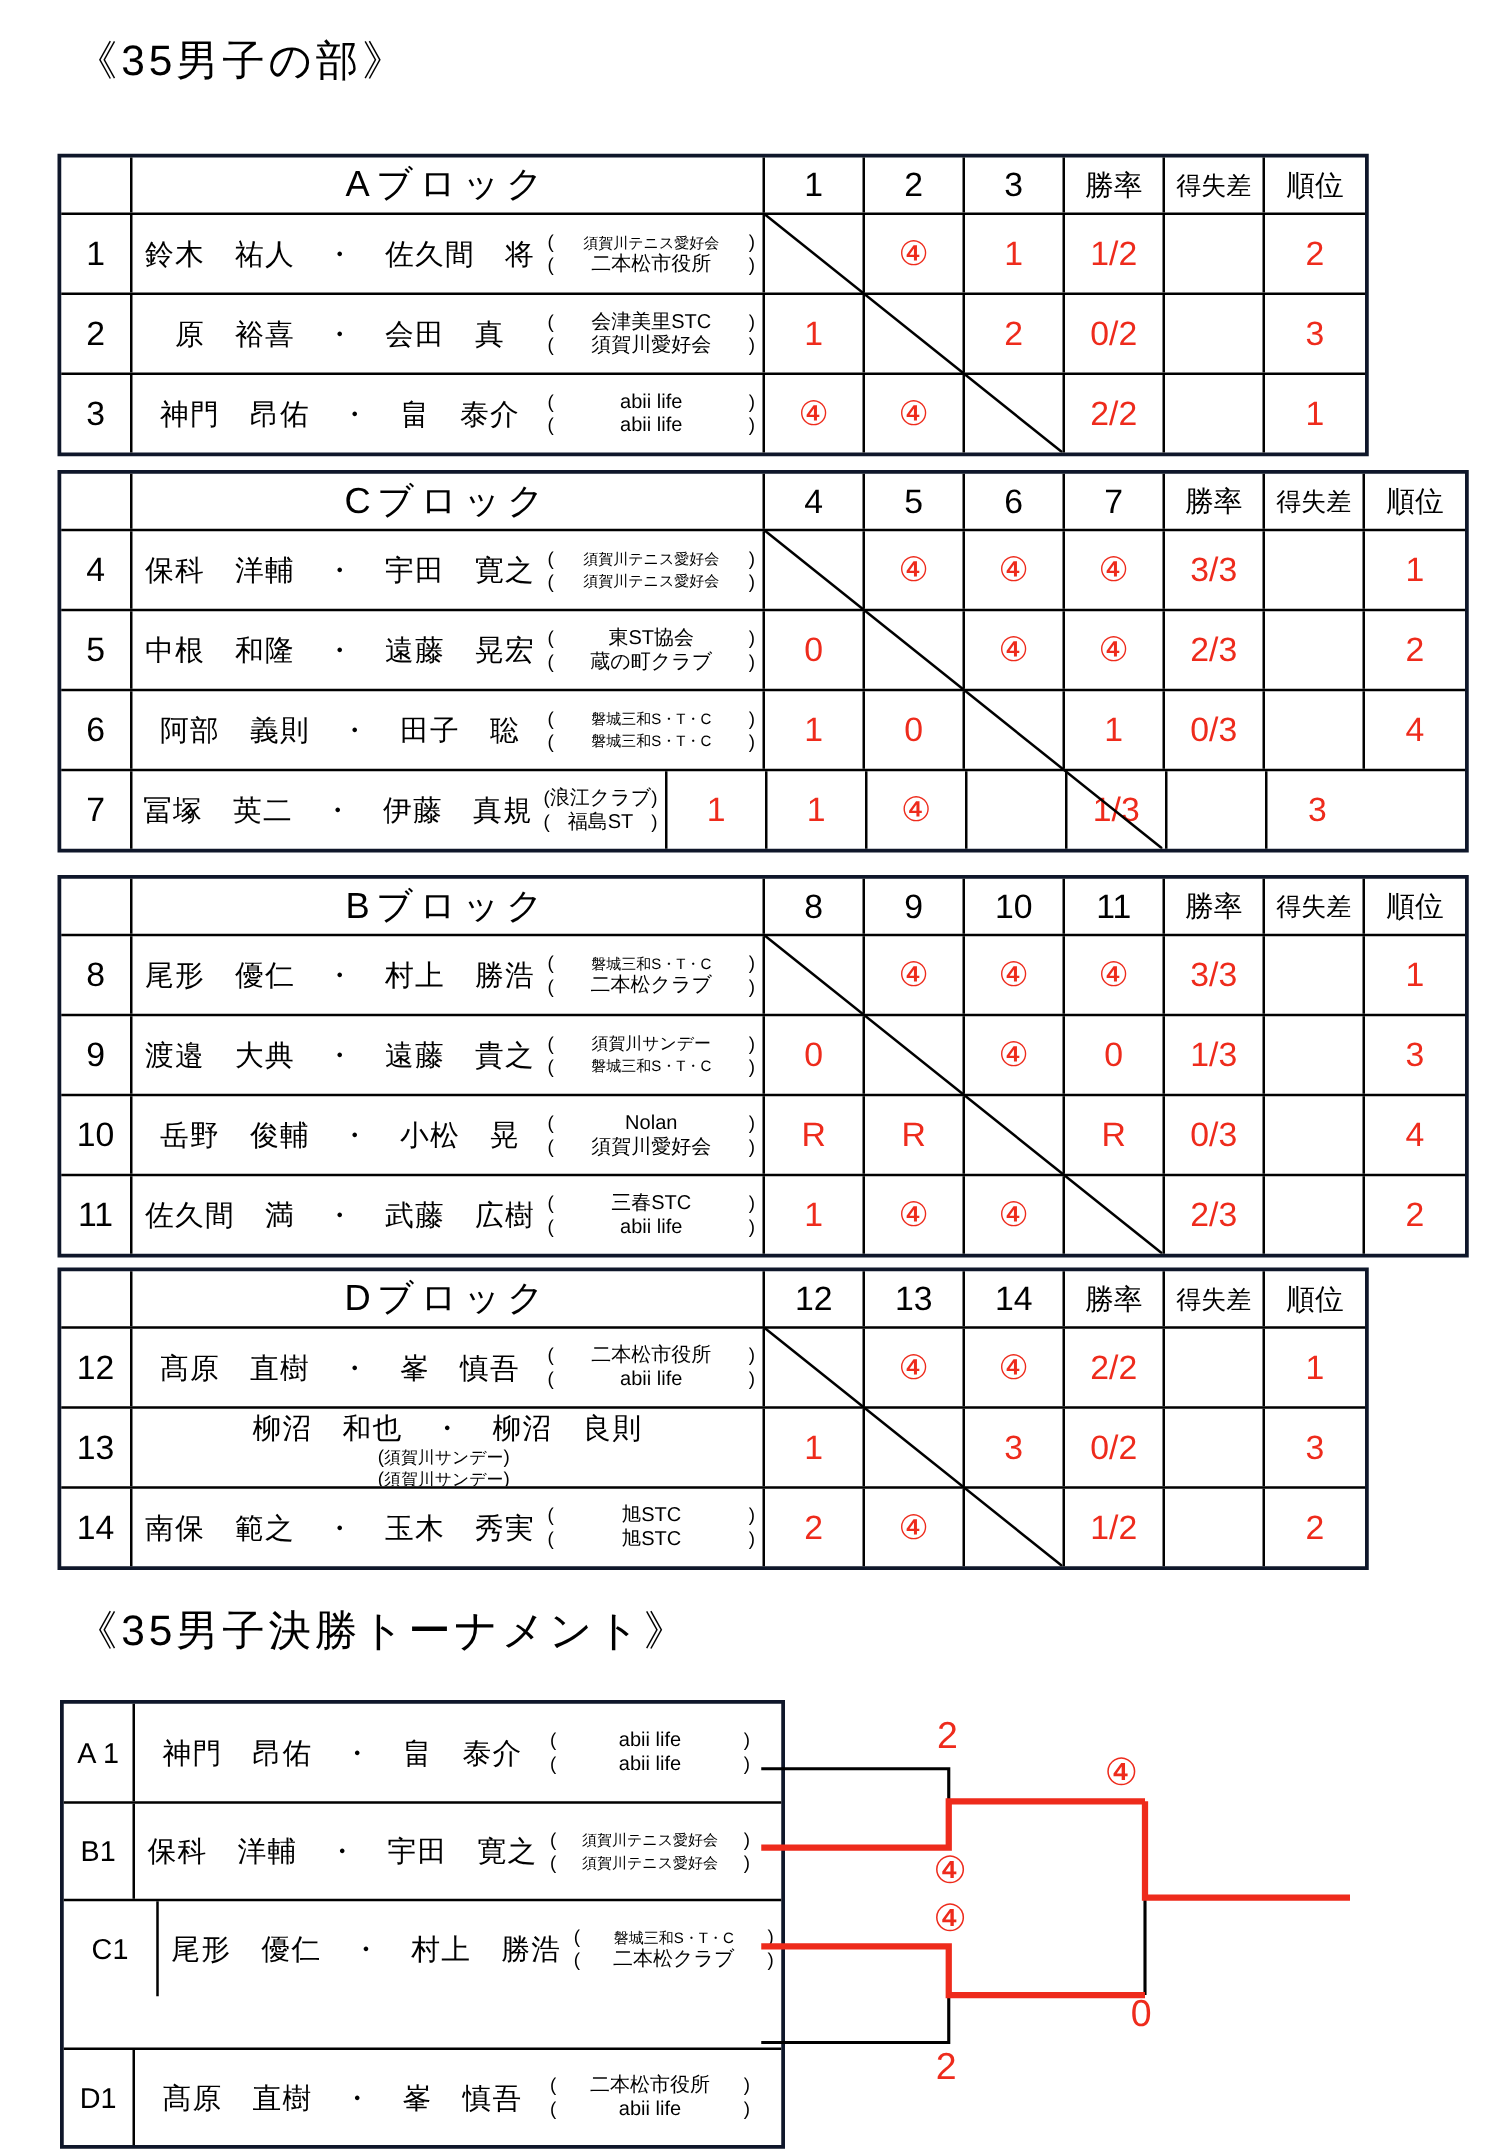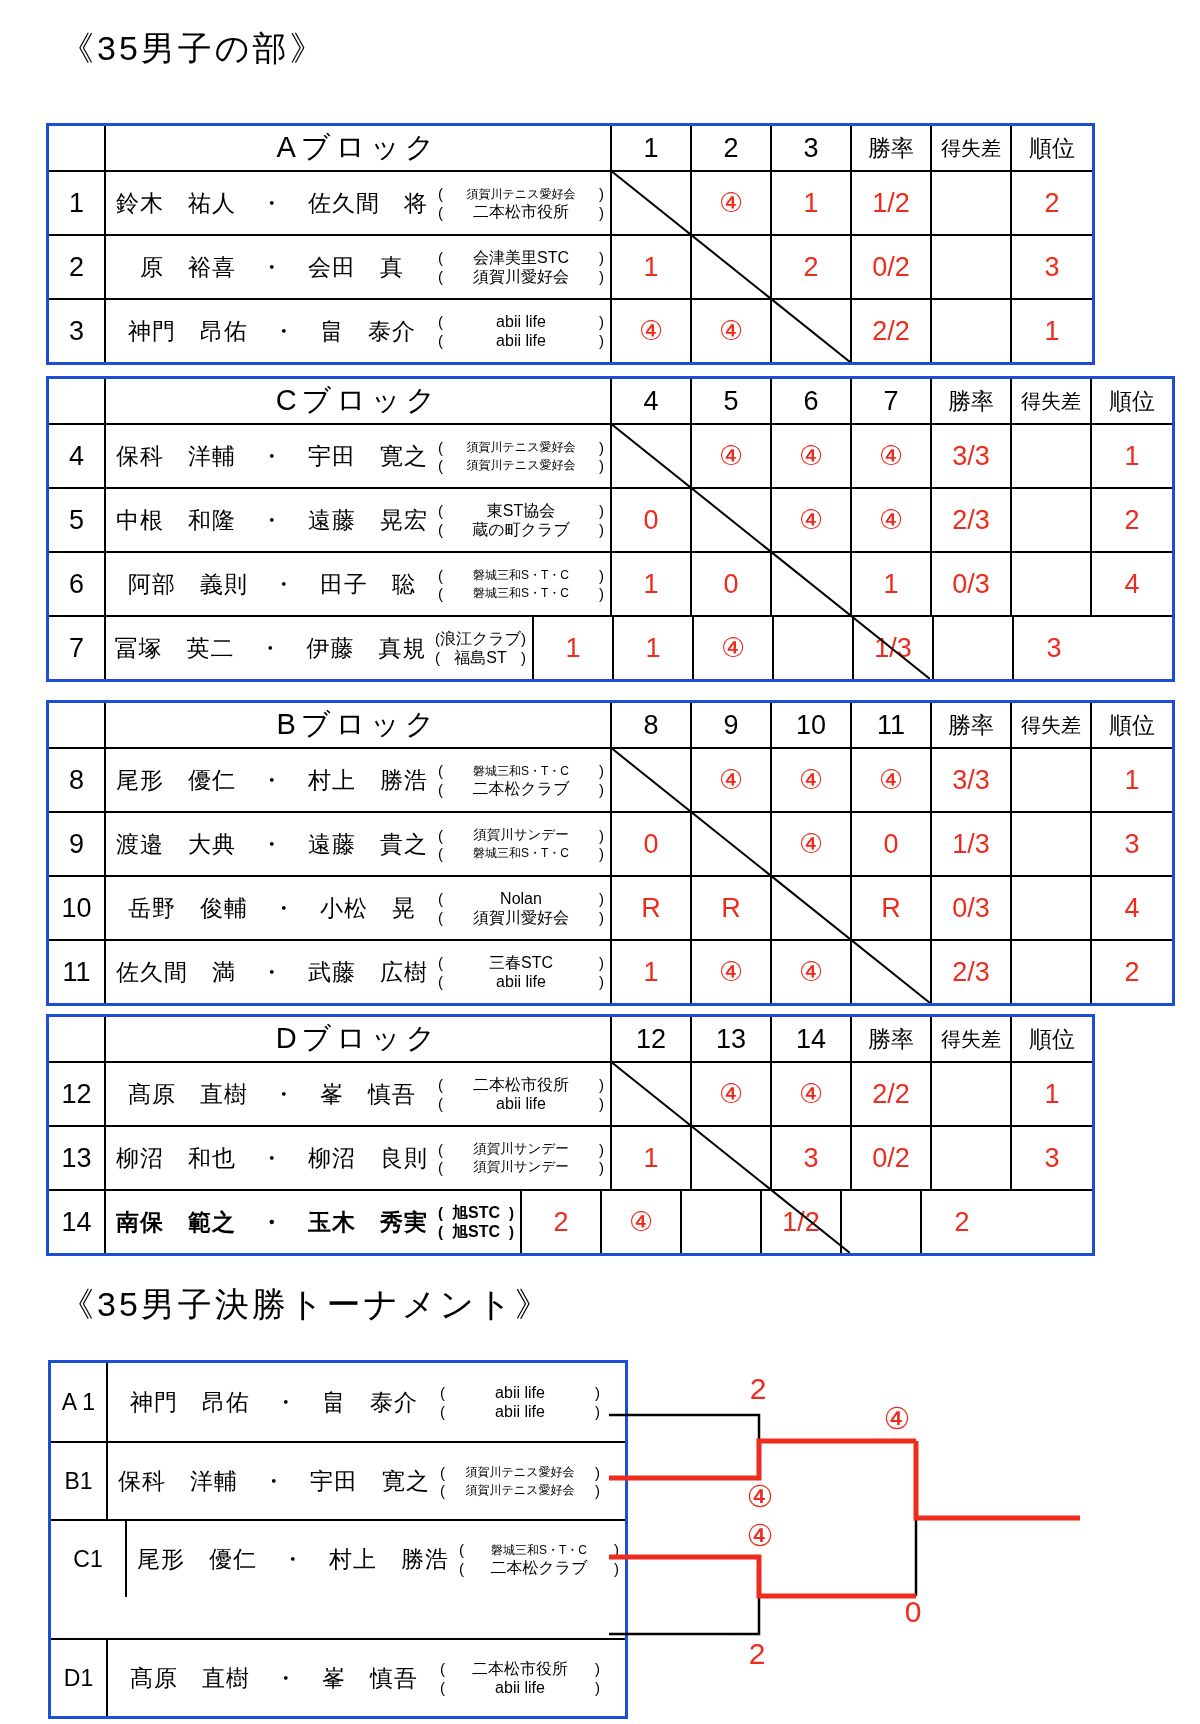--- a/index.html
+++ b/index.html
@@ -4,21 +4,21 @@
 <style>
   :root{ --red:#ee2b1c; }
   html,body{ margin:0; padding:0; background:#fff; }
   body{ width:1200px; height:1724px; position:relative; overflow:hidden;
         font-family:"Liberation Sans","DejaVu Sans",sans-serif; color:#000; }
   .title{ position:absolute; margin:0; font-size:34px; font-weight:500;
           letter-spacing:3px; white-space:nowrap; }
   #t1{ left:60px; top:26px; }
   #t2{ left:60px; top:1282px; }
 
-  .blocktable{ position:absolute; border:3px solid #1d4ed8; background:#fff; }
+  .blocktable{ position:absolute; border:3px solid #0f172a; background:#fff; }
   .row{ display:flex; box-sizing:border-box; }
   .row + .row{ border-top:2px solid #000; }
   .cell{ box-sizing:border-box; display:flex; align-items:center; justify-content:center;
          white-space:nowrap; overflow:hidden; }
   .cell + .cell{ border-left:2px solid #000; }
   .hdr-label{ font-size:29px; letter-spacing:5px; }
   .hdr-num{ font-size:27px; }
   .hdr-stat{ font-size:23px; }
   .hdr-stat.small{ font-size:20px; }
   .numcell{ font-size:27px; }
@@ -383,21 +383,21 @@
           </div>
           <div class="cell red" style="width: 80px;"></div>
           <div class="cell red" style="width: 80px;">④</div>
           <div class="cell red" style="width: 80px;">④</div>
           <div class="cell red" style="width: 80px;">2/2</div>
           <div class="cell red" style="width: 80px;"></div>
           <div class="cell red" style="width: 82px;">1</div>
         </div>
         <div class="row" style="height: 64px;">
           <div class="cell numcell" style="width: 55px;">13</div>
-          <div class="cell namecell" style="width: 506px;">
+          <div class="cell namecell" style="width: 506px; flex-direction: column;">
             <div class="namewrap">柳沼　和也　・　柳沼　良則</div>
             <div class="clubwrap">
               <div class="clubline">
                 <span class="paren">(</span>
                 <span class="clubname" style="font-size: 13.5px;">須賀川サンデー</span>
                 <span class="paren">)</span>
               </div>
               <div class="clubline">
                 <span class="paren">(</span>
                 <span class="clubname" style="font-size: 13.5px;">須賀川サンデー</span>
@@ -407,21 +407,21 @@
           </div>
           <div class="cell red" style="width: 80px;">1</div>
           <div class="cell red" style="width: 80px;"></div>
           <div class="cell red" style="width: 80px;">3</div>
           <div class="cell red" style="width: 80px;">0/2</div>
           <div class="cell red" style="width: 80px;"></div>
           <div class="cell red" style="width: 82px;">3</div>
         </div>
         <div class="row" style="height: 64px;">
           <div class="cell numcell" style="width: 55px;">14</div>
-          <div class="cell namecell" style="width: 416px; font-weight: bold;">
+          <div class="cell namecell" style="width: 506px;">
             <div class="namewrap">南保　範之　・　玉木　秀実</div>
             <div class="clubwrap">
               <div class="clubline">
                 <span class="paren">(</span>
                 <span class="clubname" style="font-size: 16px;">旭STC</span>
                 <span class="paren">)</span>
               </div>
               <div class="clubline">
                 <span class="paren">(</span>
                 <span class="clubname" style="font-size: 16px;">旭STC</span>

